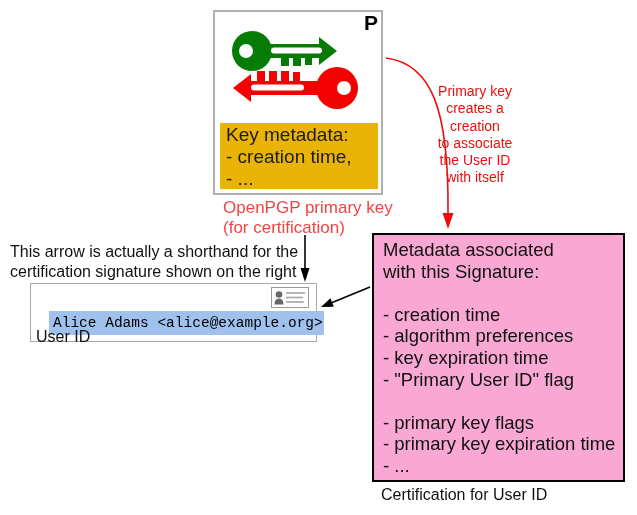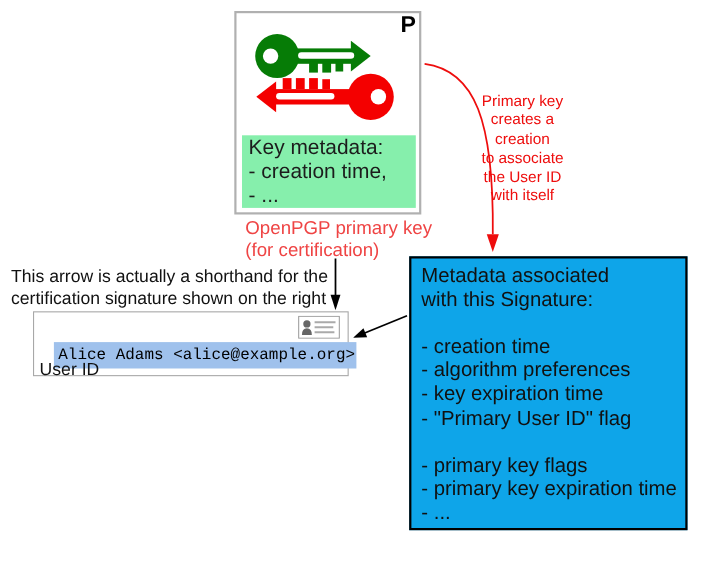--- a/index.html
+++ b/index.html
@@ -56,21 +56,21 @@
       <rect x="32" y="51" width="8" height="10"></rect>
       <rect x="44" y="51" width="8" height="10"></rect>
       <rect x="56" y="51" width="8" height="10"></rect>
       <rect x="68" y="52" width="7" height="9"></rect>
       <circle cx="112" cy="68" r="21"></circle>
     </g>
     <circle cx="119" cy="68" r="7" fill="#ffffff"></circle>
     <rect x="26" y="64.5" width="53" height="6" rx="3" fill="#ffffff"></rect>
   </svg>
 
-  <div class="abs kmeta" style="background-color: #86efac;">
+  <div class="abs kmeta" style="background-color: #eab308;">
     <div>Key metadata:</div>
     <div>- creation time,</div>
     <div>- ...</div>
   </div>
 
   <div class="abs pkey-caption">
     <div>OpenPGP primary key</div>
     <div>(for certification)</div>
   </div>
 
@@ -93,33 +93,34 @@
     <rect x="0.5" y="0.5" width="37" height="20" fill="#ffffff" stroke="#999999"></rect>
     <circle cx="8" cy="7.5" r="3.3" fill="#666666"></circle>
     <path d="M3.5 17.5 Q3.5 11.5 8 11.5 Q12.5 11.5 12.5 17.5 Z" fill="#666666"></path>
     <line x1="15" y1="6" x2="34" y2="6" stroke="#aaaaaa" stroke-width="1.7"></line>
     <line x1="15" y1="10.5" x2="32" y2="10.5" stroke="#aaaaaa" stroke-width="1.7"></line>
     <line x1="15" y1="15" x2="33" y2="15" stroke="#aaaaaa" stroke-width="1.7"></line>
   </svg>
   <div class="abs uid-value" style="background-color: rgb(159, 193, 236);">Alice Adams &lt;alice@example.org&gt;</div>
   <div class="abs uid-caption">User ID</div>
 
-  <div class="abs cert-box" style="background-color: #0ea5e9;">
+  <div class="abs cert-box" style="background-color: #f9a8d4;">
     <div>Metadata associated</div>
     <div>with this Signature:</div>
     <div class="spacer"></div>
     <div>- creation time</div>
     <div>- algorithm preferences</div>
     <div>- key expiration time</div>
     <div>- "Primary User ID" flag</div>
     <div class="spacer"></div>
     <div>- primary key flags</div>
     <div>- primary key expiration time</div>
     <div>- ...</div>
   </div>
+  <div class="abs cert-caption">Certification for User ID</div>
 
   <svg class="abs overlay" width="637" height="515" viewBox="0 0 637 515">
     <g style="color: rgb(238, 13, 13);">
       <path d="M 386 58 C 432 64 449 110 448 213" fill="none" stroke="currentColor" stroke-width="1.6"></path>
       <polygon points="448,229 442.5,213 453.5,213" fill="currentColor"></polygon>
     </g>
     <g>
       <line x1="305" y1="235" x2="305" y2="270" stroke="#000" stroke-width="1.6"></line>
       <polygon points="305,282 300.5,268 309.5,268" fill="#000"></polygon>
     </g>

